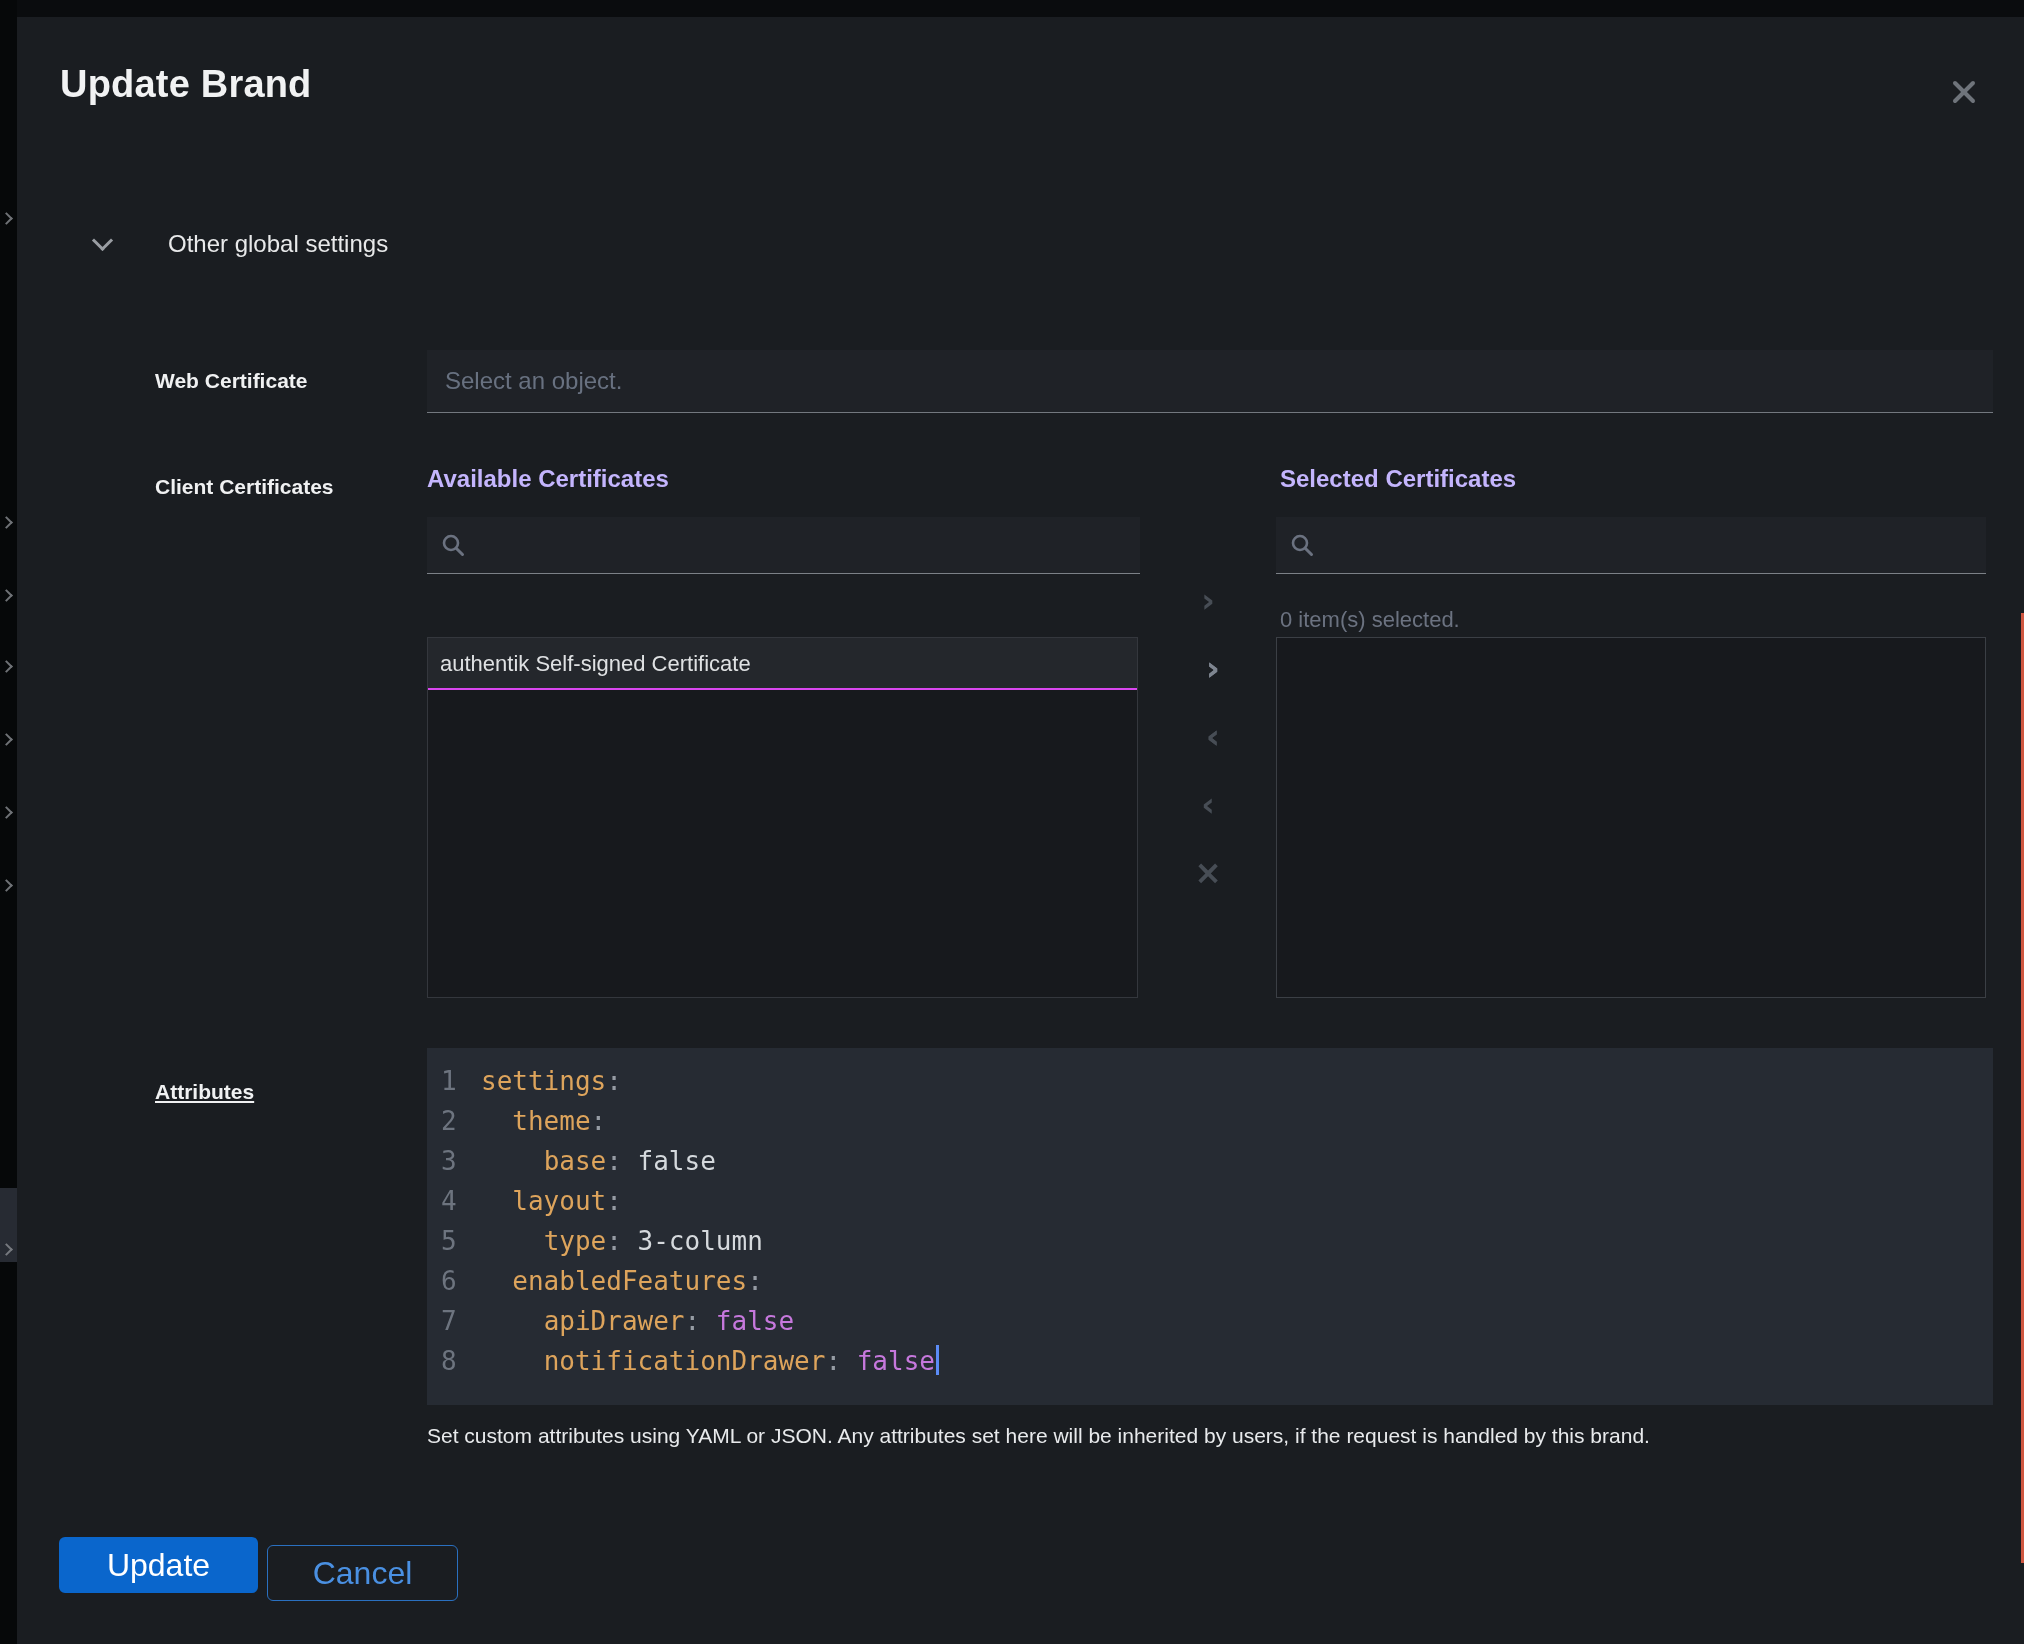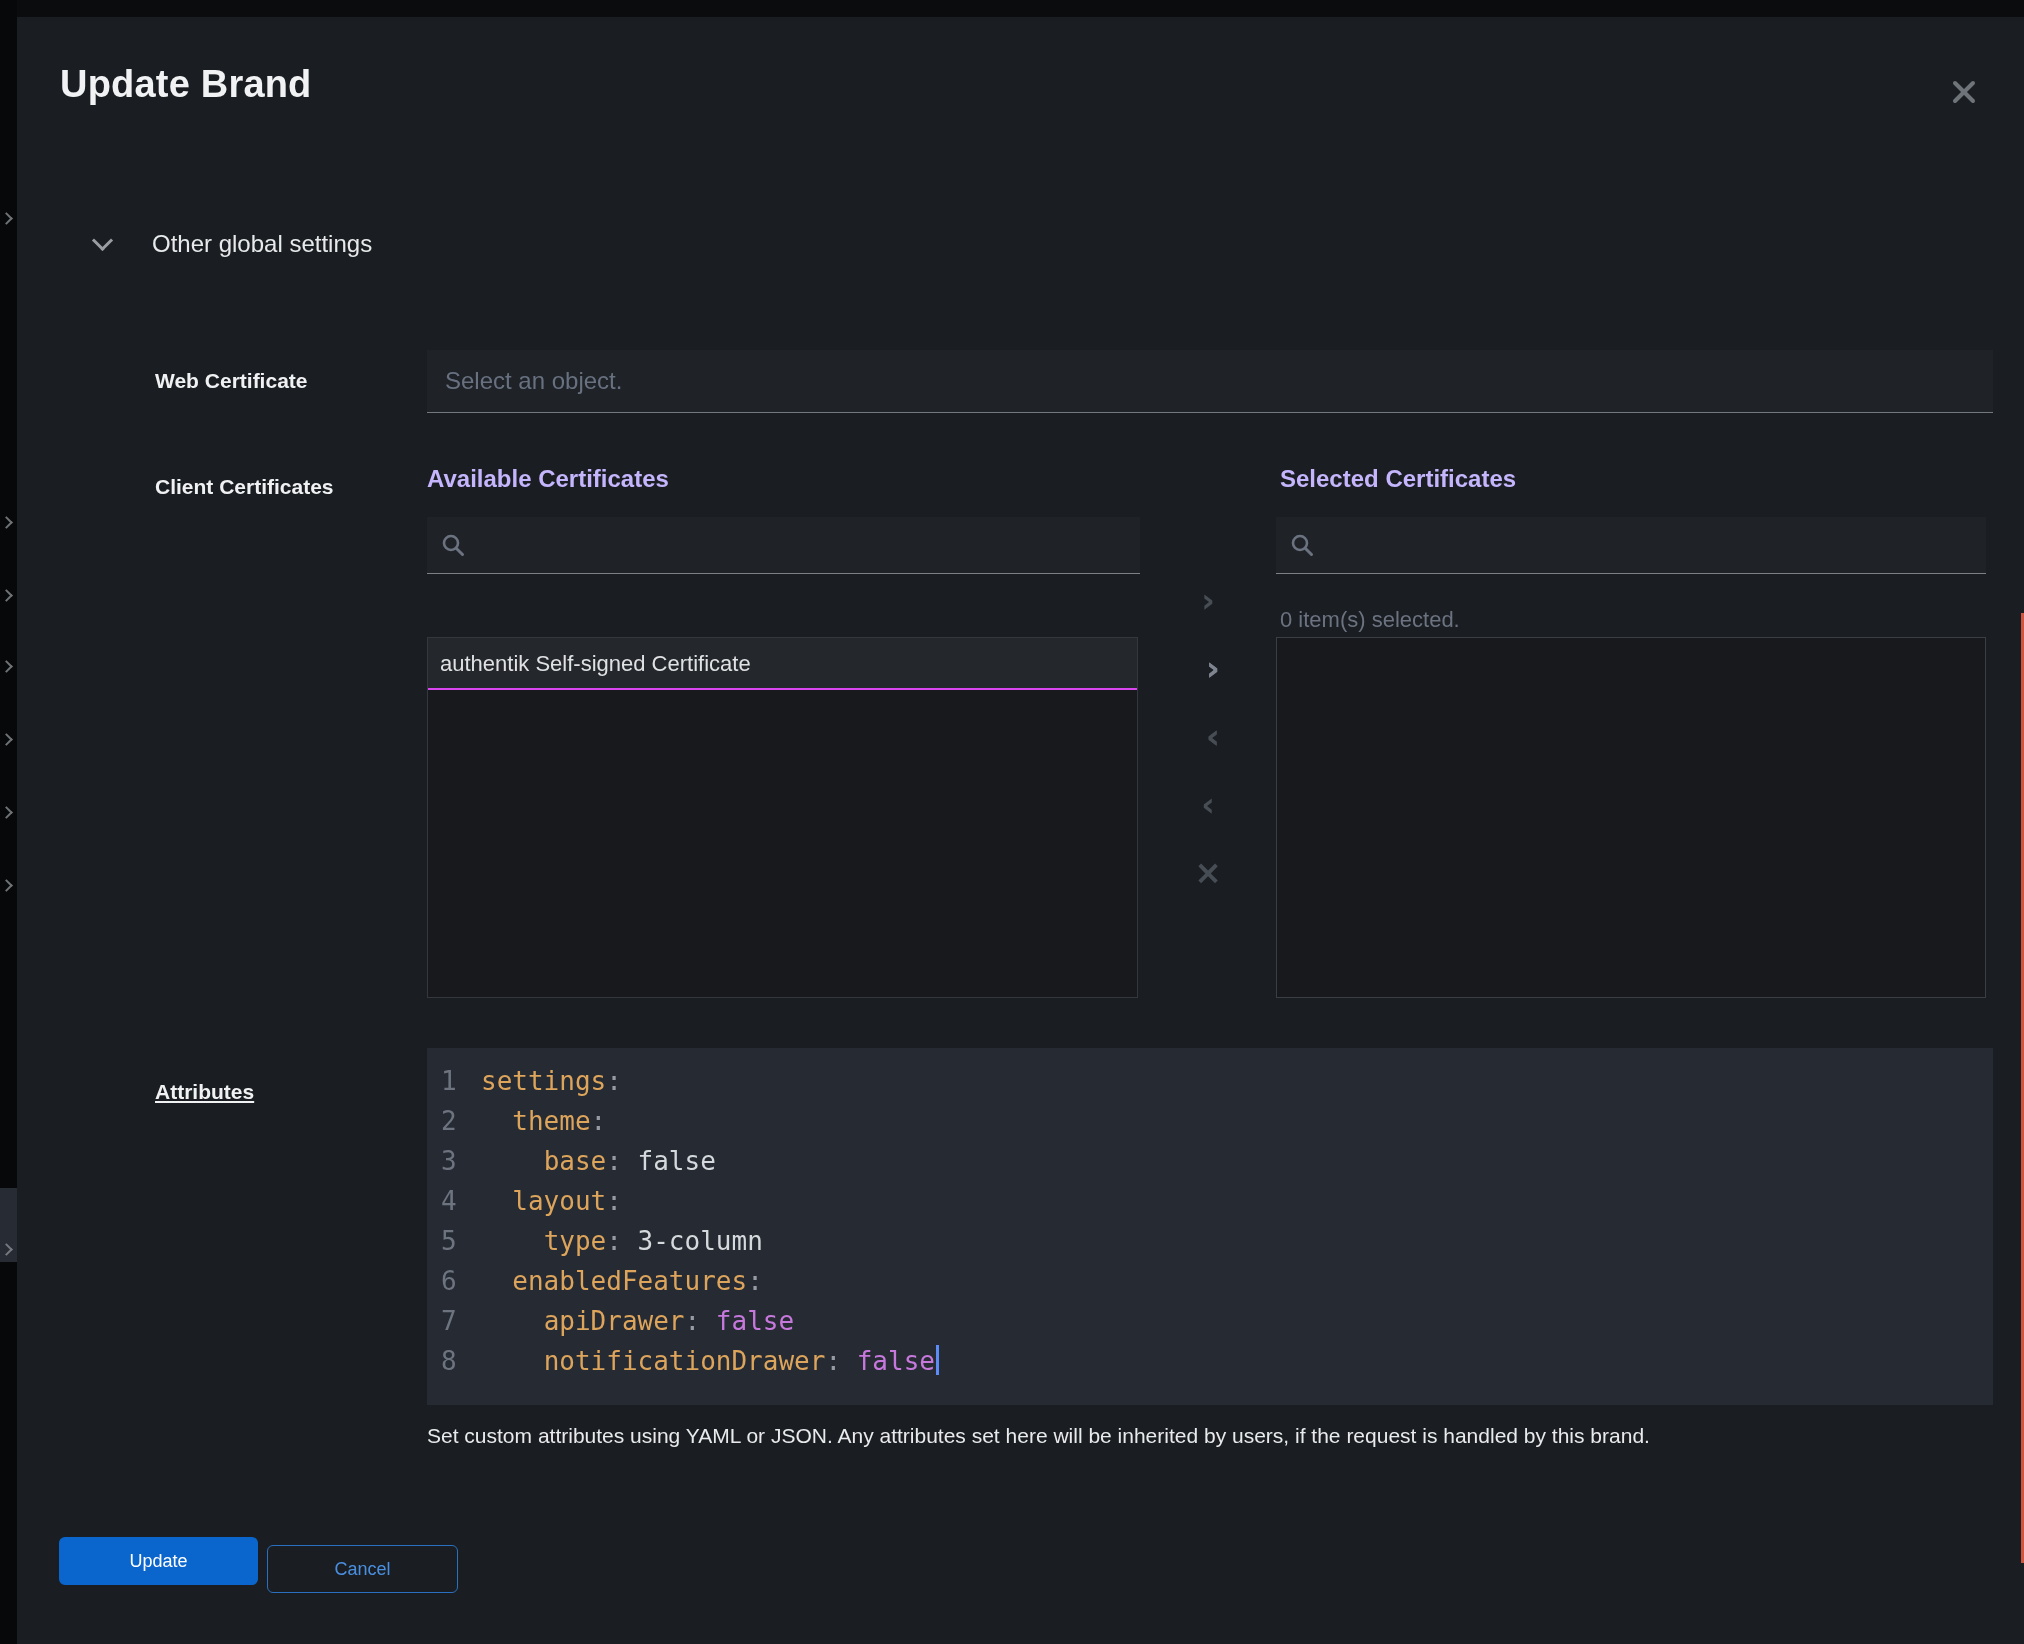--- a/index.html
+++ b/index.html
@@ -19,21 +19,21 @@
   
   .modal { position:absolute; left:17px; top:17px; width:2007px; height:1627px;
            background:#1a1d21; z-index:2; }
 
   .modal-title { position:absolute; left:43px; top:46px; font-size:38px; font-weight:700;
                  color:#f1f2f3; letter-spacing:.2px; }
   .close-btn { position:absolute; right:40px; top:56px; width:40px; height:40px;
                background:none; border:none; cursor:pointer; }
 
   .section-row { position:absolute; left:78px; top:213px; display:flex; align-items:center;
-                 gap:42px; cursor:pointer; }
+                 gap:58px; cursor:pointer; }
   .chev-down { width:15px; height:15px; border-right:3px solid #9a9ea3;
                border-bottom:3px solid #9a9ea3; transform:rotate(45deg) ; margin-top:-8px; }
   .section-label { font-size:24px; color:#e8e9ea; }
 
   .form-label { position:absolute; font-size:21px; font-weight:700; color:#f0f1f2; }
 
   .pf-input { background:#1f2227; border:none; border-bottom:1px solid #73787f;
               color:#e7e9ea; font-size:24px; font-family:"Liberation Sans",sans-serif; }
   .pf-input::placeholder { color:#687180; opacity:1; }
   .web-cert-input { position:absolute; left:410px; top:333px; width:1566px; height:63px;
@@ -72,21 +72,21 @@
   .tok-punc { color:#969ca4; }
   .tok-val { color:#d5d9dd; }
   .tok-kw { color:#c678dd; }
   .cursor { display:inline-block; width:3px; height:30px; background:#5b8cf7;
             vertical-align:-5px; margin-left:1px; }
 
   .help-text { position:absolute; left:410px; top:1407px; width:1566px; font-size:21px;
                color:#e8eaec; }
 
   
-  .btn { position:absolute; top:1520px; height:48px; font-size:18px; cursor:pointer;
+  .btn { position:absolute; top:1520px; height:56px; font-size:32px; cursor:pointer;
          border-radius:6px; font-family:"Liberation Sans",sans-serif; }
   .btn-update { left:42px; width:199px; background:#0a66cc; color:#ffffff; border:none; }
   .btn-cancel { left:250px; width:191px; background:transparent; color:#4a90e2;
                 border:1px solid #2a70c0;margin-top:8px; }
 </style>
 </head>
 <body>
 
 <div class="backdrop-sidebar">
   <span class="sb-chev" style="top:214px;"></span>

